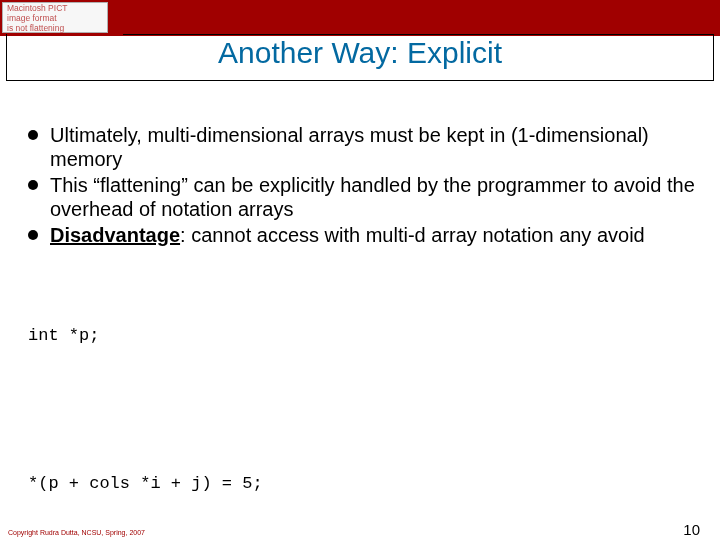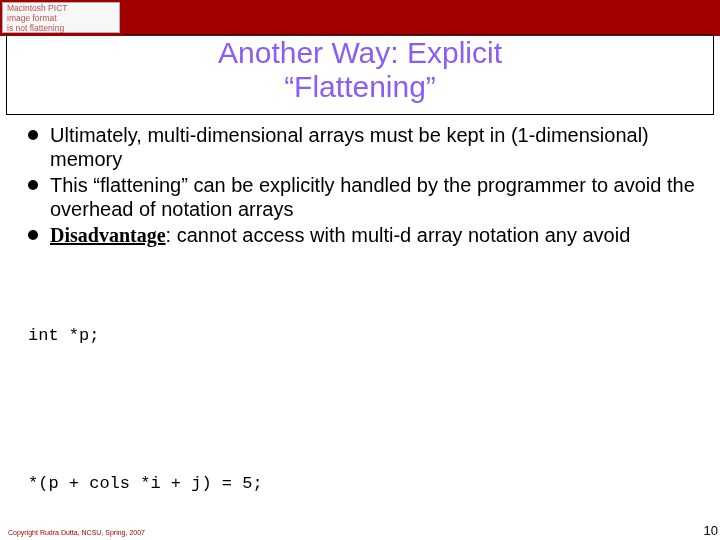--- a/index.html
+++ b/index.html
@@ -14,21 +14,21 @@
   .topbar {
     position: absolute;
     top: 0; left: 0;
     width: 720px;
     height: 36px;
     background: #a00000;
   }
   .pict-badge {
     position: absolute;
     top: 2px; left: 2px;
-    width: 118px;
+    width: 106px;
     height: 31px;
     border: 1px solid #b0b0b0;
     background: #f7f7f7;
     z-index: 3;
   }
   .pict-line {
     font-size: 8.5px;
     line-height: 10px;
     color: #c05050;
     padding: 0 4px;
@@ -52,21 +52,21 @@
     content: "";
     position: absolute;
     top: 0;
     left: 116px;
     right: 0;
     border-top: 1px solid #000;
   }
   .title-line {
     font-size: 30px;
     font-weight: normal;
-    color: #8b5cf6;
+    color: #0369a1;
     line-height: 34px;
   }
   .content {
     position: absolute;
     top: 115px;
     left: 0;
     width: 720px;
     padding: 0 18px 0 28px;
   }
   .bullets {
@@ -103,41 +103,40 @@
   .footer {
     position: absolute;
     bottom: 4px;
     left: 8px;
     font-size: 7px;
     color: #a00000;
   }
   .pagenum {
     position: absolute;
     bottom: 2px;
-    right: 2px;
-    font-size: 13px;
+    right: 20px;
+    font-size: 15px;
     color: #000;
   }
   .underline { text-decoration: underline; }
-  .bold { font-weight: bold; font-family: Liberation Serif, serif; }
+  .bold { font-weight: bold; }
 </style>
 </head>
 <body>
 
 <div class="topbar"></div>
 
 <div class="pict-badge">
   <div class="pict-line">Macintosh PICT</div>
   <div class="pict-line">image format</div>
   <div class="pict-line">is not flattening</div>
 </div>
 
 <div class="title-region">
   <div class="title-line">Another Way: Explicit</div>
-  <div class="title-line">“Flattening”</div>
 </div>
 
 <div class="content">
   <ul class="bullets">
     <li>
       <span>Ultimately, multi-dimensional arrays must be kept in (1-dimensional) memory</span>
     </li>
     <li>
       <span>This “flattening” can be explicitly handled by the programmer to avoid the overhead of notation arrays</span>
     </li>

